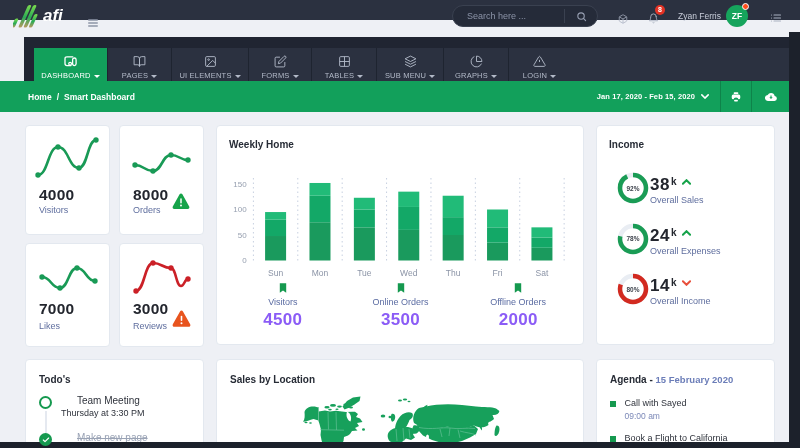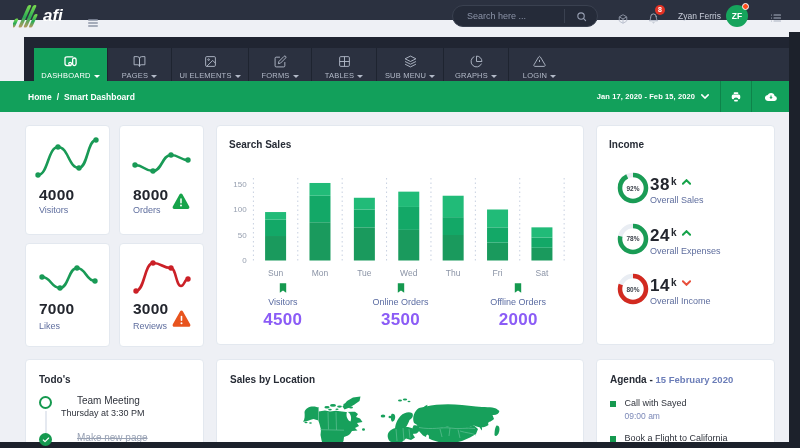--- a/index.html
+++ b/index.html
@@ -403,21 +403,21 @@
             <svg width="19" height="18" viewBox="0 0 24 23">
               <path fill="#e8541e" d="M10.1 1.8L.9 18.1c-.8 1.5.2 3.4 2 3.4h18.2c1.8 0 2.8-1.9 2-3.4L13.9 1.8c-.9-1.5-2.9-1.5-3.8 0z"></path>
               <rect x="11" y="7.2" width="2" height="7" rx="1" fill="#fff"></rect>
                 <circle cx="12" cy="17" r="1.3" fill="#fff"></circle>
             </svg>
           </div>
         </div>
       </div>
 
       <div class="card col-weekly">
-        <div class="card-title weekly-title">Search Sales</div>
+        <div class="card-title weekly-title">Weekly Home</div>
         <div class="weekly-chart"><svg width="352" height="152" viewBox="0 0 352 152">
               <line x1="28.4" y1="4" x2="28.4" y2="86.5" stroke="#c7d0e0" stroke-width="1" stroke-dasharray="1.5 3"></line>
               <line x1="72.78999999999999" y1="4" x2="72.78999999999999" y2="86.5" stroke="#c7d0e0" stroke-width="1" stroke-dasharray="1.5 3"></line>
               <line x1="117.18" y1="4" x2="117.18" y2="86.5" stroke="#c7d0e0" stroke-width="1" stroke-dasharray="1.5 3"></line>
               <line x1="161.57000000000002" y1="4" x2="161.57000000000002" y2="86.5" stroke="#c7d0e0" stroke-width="1" stroke-dasharray="1.5 3"></line>
               <line x1="205.96" y1="4" x2="205.96" y2="86.5" stroke="#c7d0e0" stroke-width="1" stroke-dasharray="1.5 3"></line>
               <line x1="250.35" y1="4" x2="250.35" y2="86.5" stroke="#c7d0e0" stroke-width="1" stroke-dasharray="1.5 3"></line>
               <line x1="294.74" y1="4" x2="294.74" y2="86.5" stroke="#c7d0e0" stroke-width="1" stroke-dasharray="1.5 3"></line>
               <line x1="339.13" y1="4" x2="339.13" y2="86.5" stroke="#c7d0e0" stroke-width="1" stroke-dasharray="1.5 3"></line>
               <text x="21.7" y="89.3" text-anchor="end" font-size="8" fill="#97a0b0" font-family="Liberation Sans, sans-serif">0</text>

